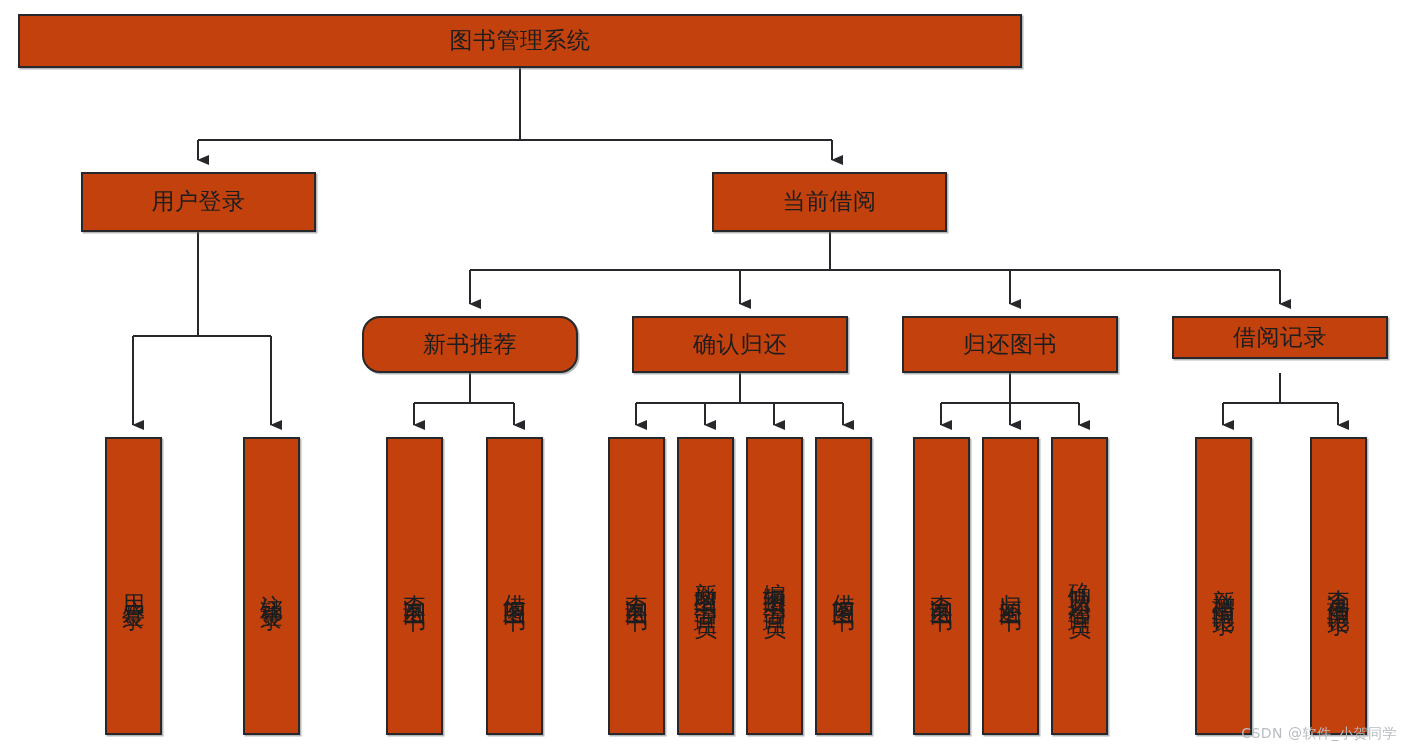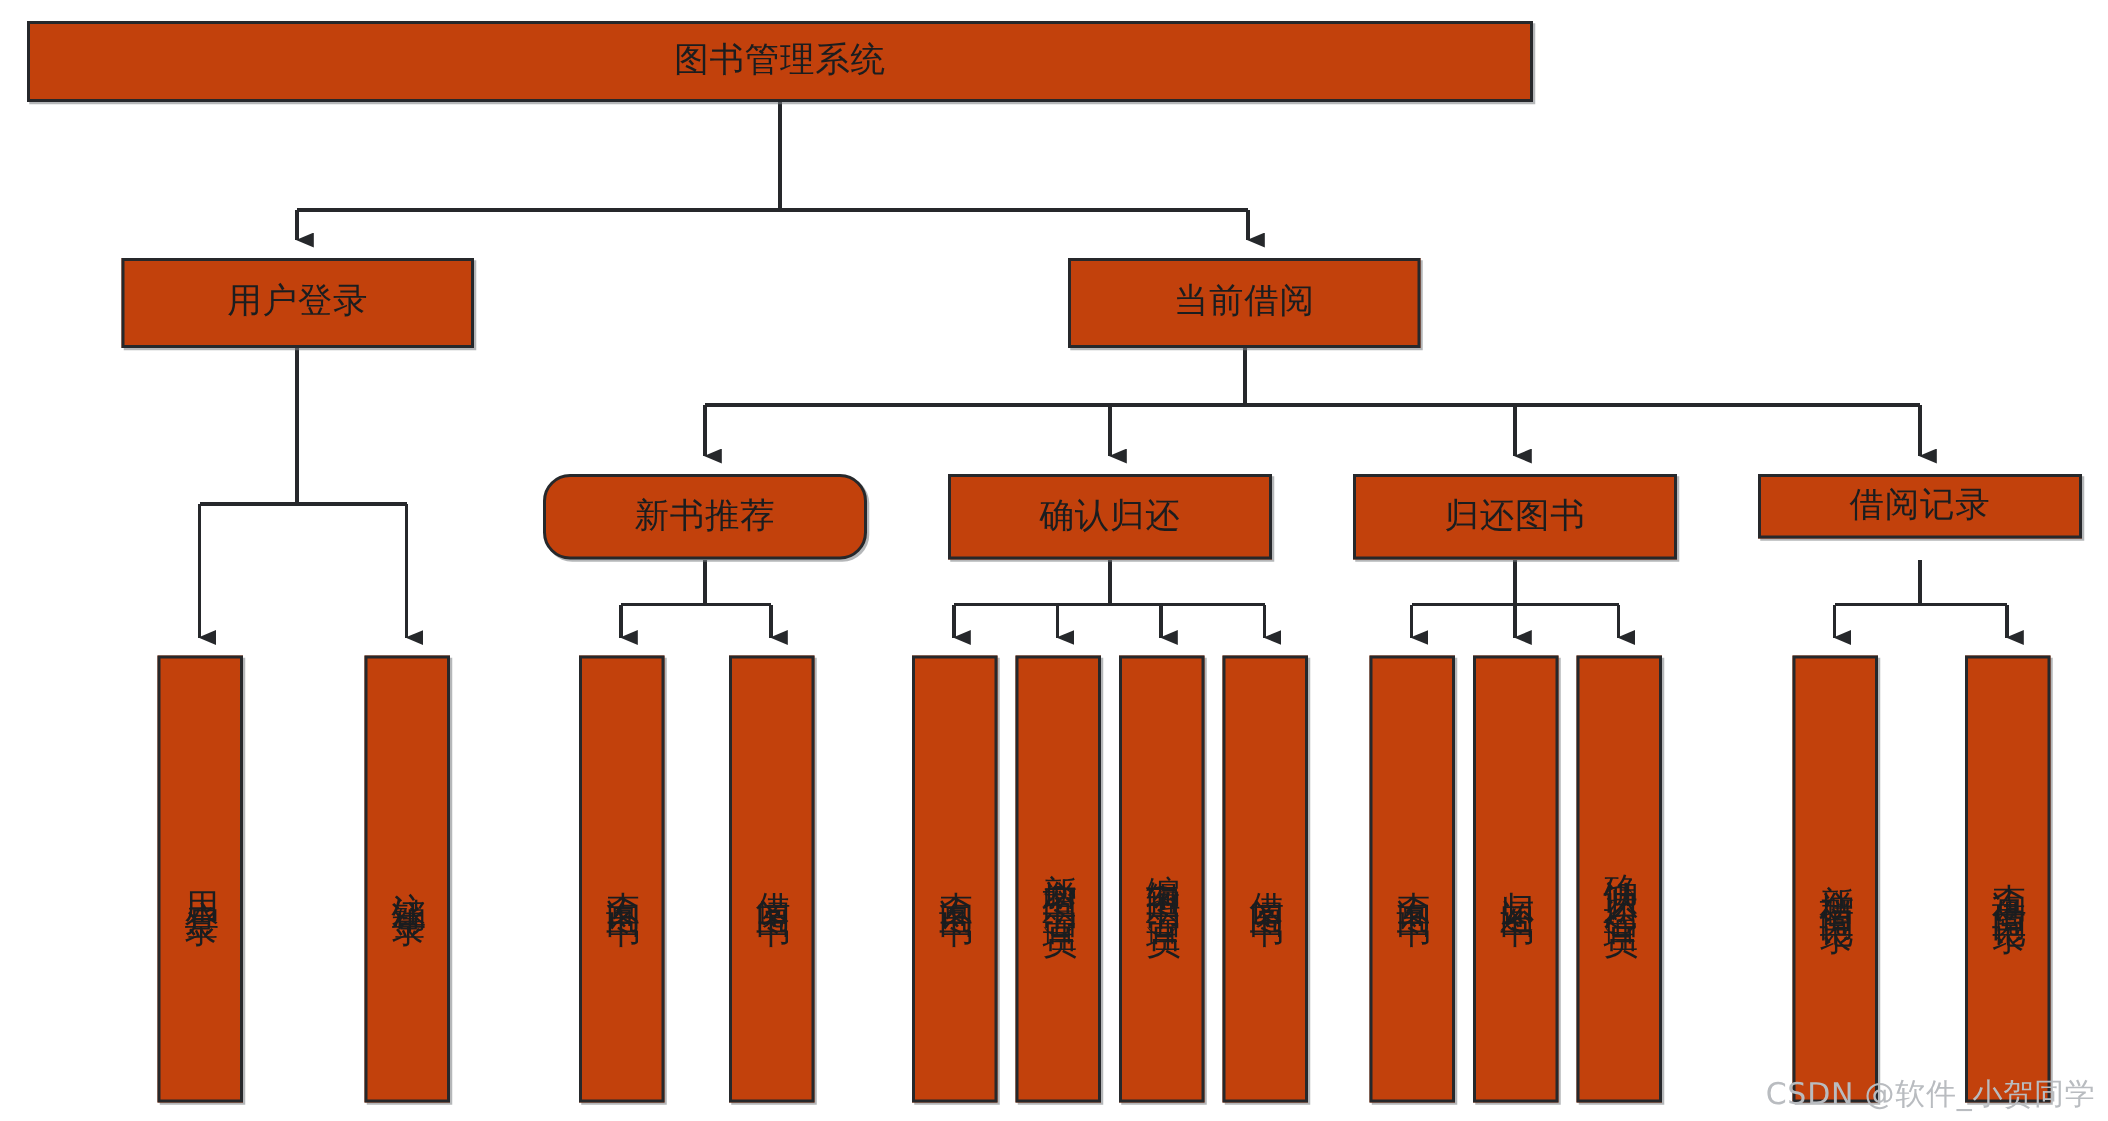--- a/index.html
+++ b/index.html
@@ -55,21 +55,21 @@
     text-orientation: upright;
     font-size: 23px;
     letter-spacing: 5px;
     line-height: 1;
     white-space: nowrap;
   }
   #watermark {
     position: absolute;
     right: 8px;
     bottom: 4px;
-    font-size: 20px;
+    font-size: 14px;
     color: #b9bcc0;
     letter-spacing: 0.5px;
     white-space: nowrap;
   }
 </style>
 </head>
 <body>
 
 <div id="canvas">
 

